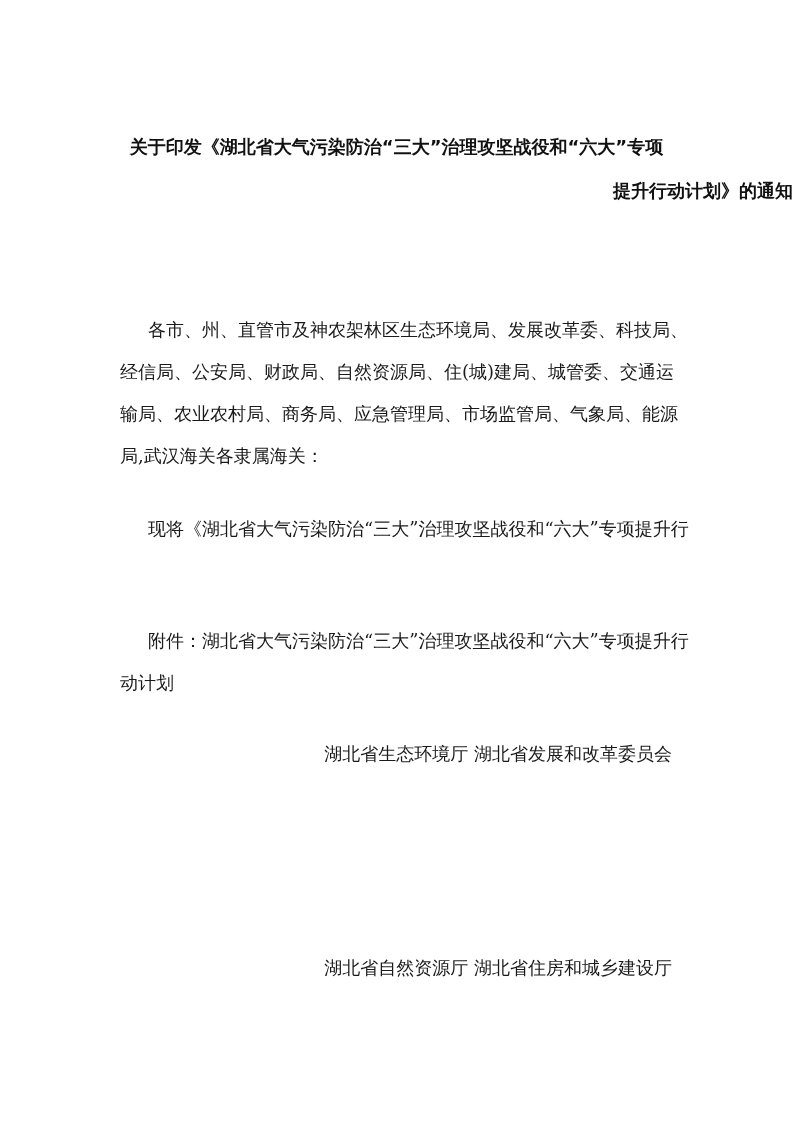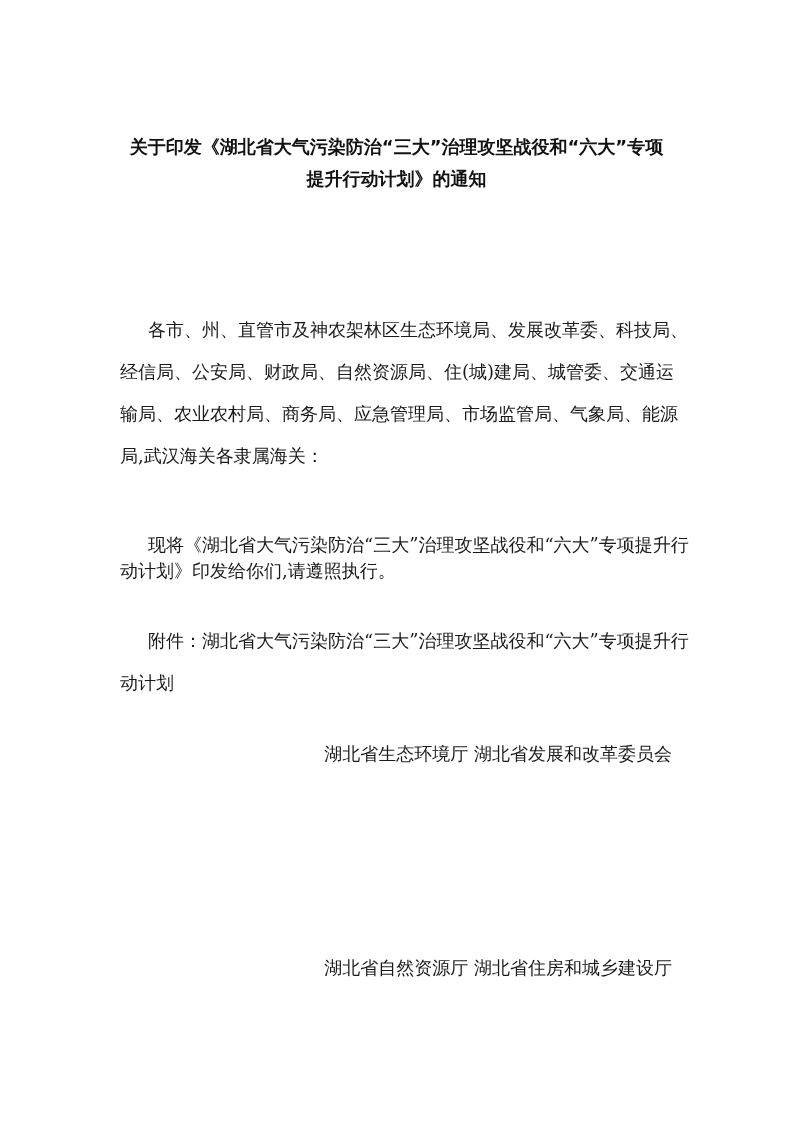--- a/index.html
+++ b/index.html
@@ -12,30 +12,29 @@
   .last { left: 120px; }
   .right { right: 121px; text-align: right; }
   .center { left: 0; width: 793px; text-align: center; }
 </style>
 </head>
 <body>
 
 <div class="page">
 
   <div class="line title center" style="top:136px;">关于印发《湖北省大气污染防治“三大”治理攻坚战役和“六大”专项</div>
-  <div class="line title center" style="top:168px;">提升行动计划》的通知</div>
+  <div class="line title center" style="top:180px;text-align:right;">提升行动计划》的通知</div>
 
 
   <div class="line just" style="top:319px; text-indent:28px;">各市、州、直管市及神农架林区生态环境局、发展改革委、科技局、</div>
   <div class="line just" style="top:361px;">经信局、公安局、财政局、自然资源局、住(城)建局、城管委、交通运</div>
   <div class="line just" style="top:403px;">输局、农业农村局、商务局、应急管理局、市场监管局、气象局、能源</div>
   <div class="line last" style="top:445px;">局,武汉海关各隶属海关：</div>
 
-  <div class="line just" style="top:534px; text-indent:28px;">现将《湖北省大气污染防治“三大”治理攻坚战役和“六大”专项提升行</div>
-  <div class="line last" style="top:560px;">动计划》印发给你们,请遵照执行。</div>
+  <div class="line just" style="top:518px; text-indent:28px;">现将《湖北省大气污染防治“三大”治理攻坚战役和“六大”专项提升行</div>
 
   <div class="line just" style="top:630px; text-indent:28px;">附件：湖北省大气污染防治“三大”治理攻坚战役和“六大”专项提升行</div>
   <div class="line last" style="top:672px;">动计划</div>
 
   <div class="line right" style="top:743px;">湖北省生态环境厅  湖北省发展和改革委员会</div>
   <div class="line right" style="top:957px;">湖北省自然资源厅  湖北省住房和城乡建设厅</div>
 
 </div>
 
 </body></html>

